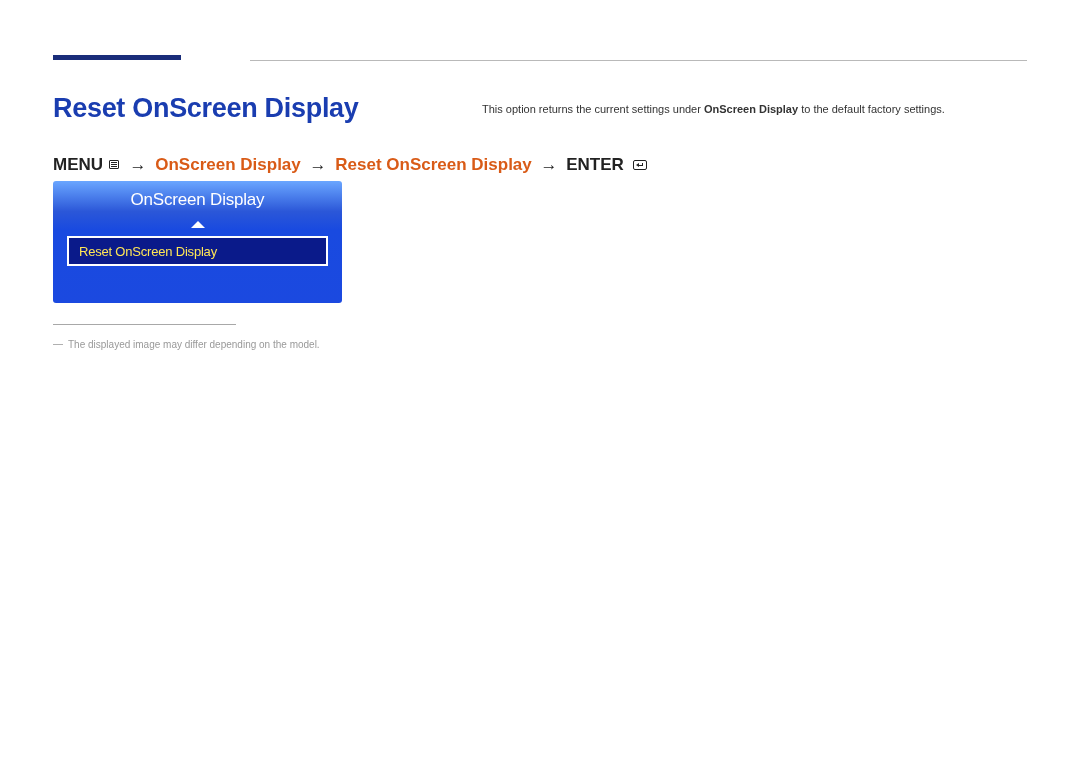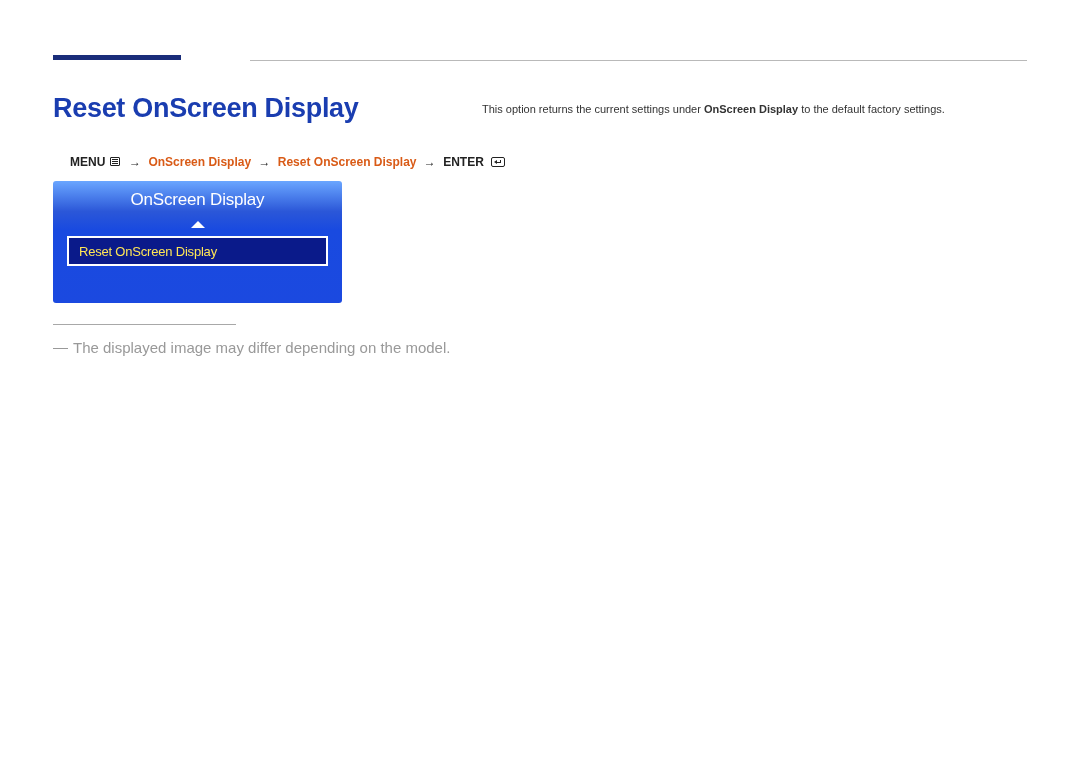--- a/index.html
+++ b/index.html
@@ -37,25 +37,24 @@
       left: 53px;
       font-size: 27px;
       font-weight: bold;
       color: #1a3db0;
       letter-spacing: -0.3px;
     }
     .breadcrumb {
       position: absolute;
       top: 155px;
       left: 53px;
-      font-size: 12px;
+      font-size: 17px;
       color: #222;
       font-weight: bold;
       white-space: nowrap;
-      margin-left: 17px;
     }
     .breadcrumb .arrow {
       padding: 0 4px;
       font-weight: normal;
       color: #222;
     }
     .breadcrumb .orange {
       color: #d95b17;
       font-weight: bold;
     }
@@ -179,21 +178,21 @@
       top: 324px;
       left: 53px;
       width: 183px;
       height: 1px;
       background: #a8a8a8;
     }
     .footnote {
       position: absolute;
       top: 339px;
       left: 53px;
-      font-size: 15px;
+      font-size: 10px;
       color: #999;
     }
     .footnote .dash {
       margin-right: 5px;
       color: #999;
       position: relative;
       top: -1px;
     }
   </style>
 </head>

